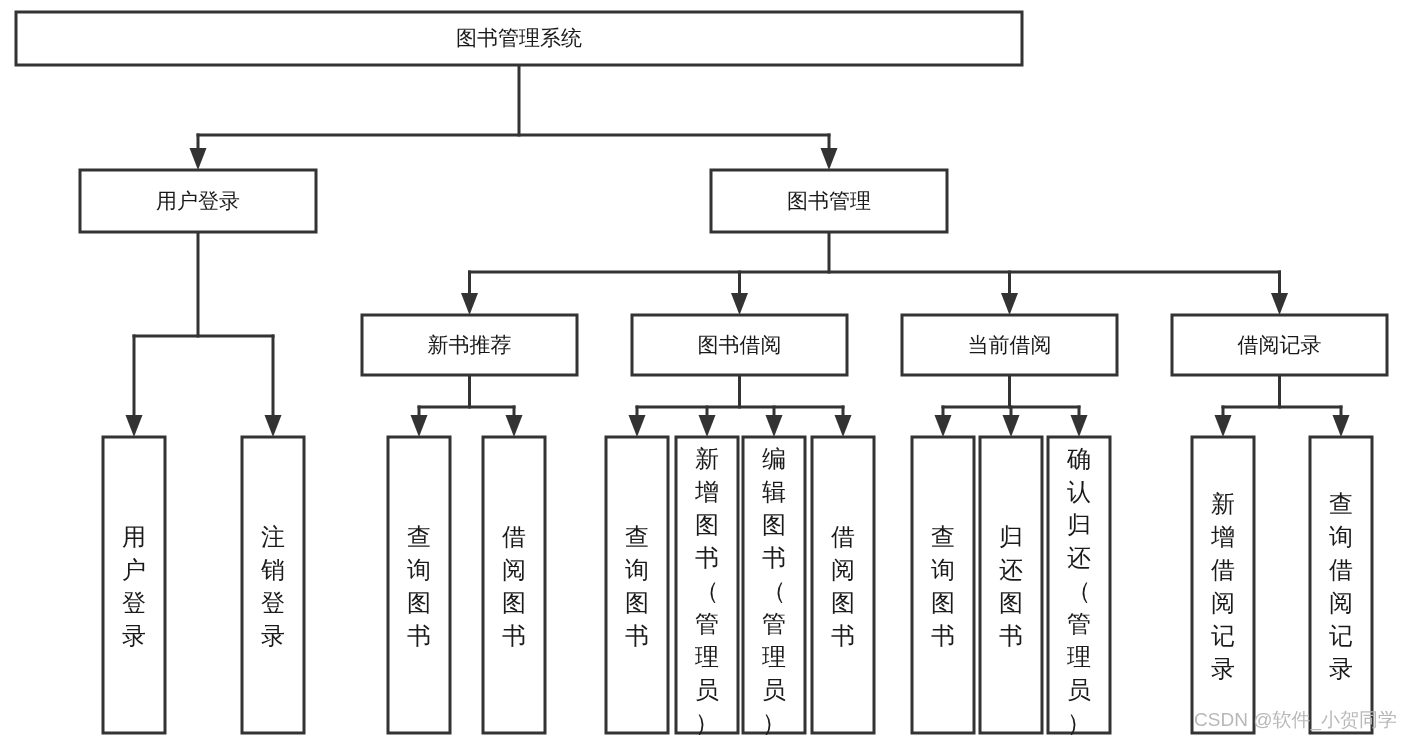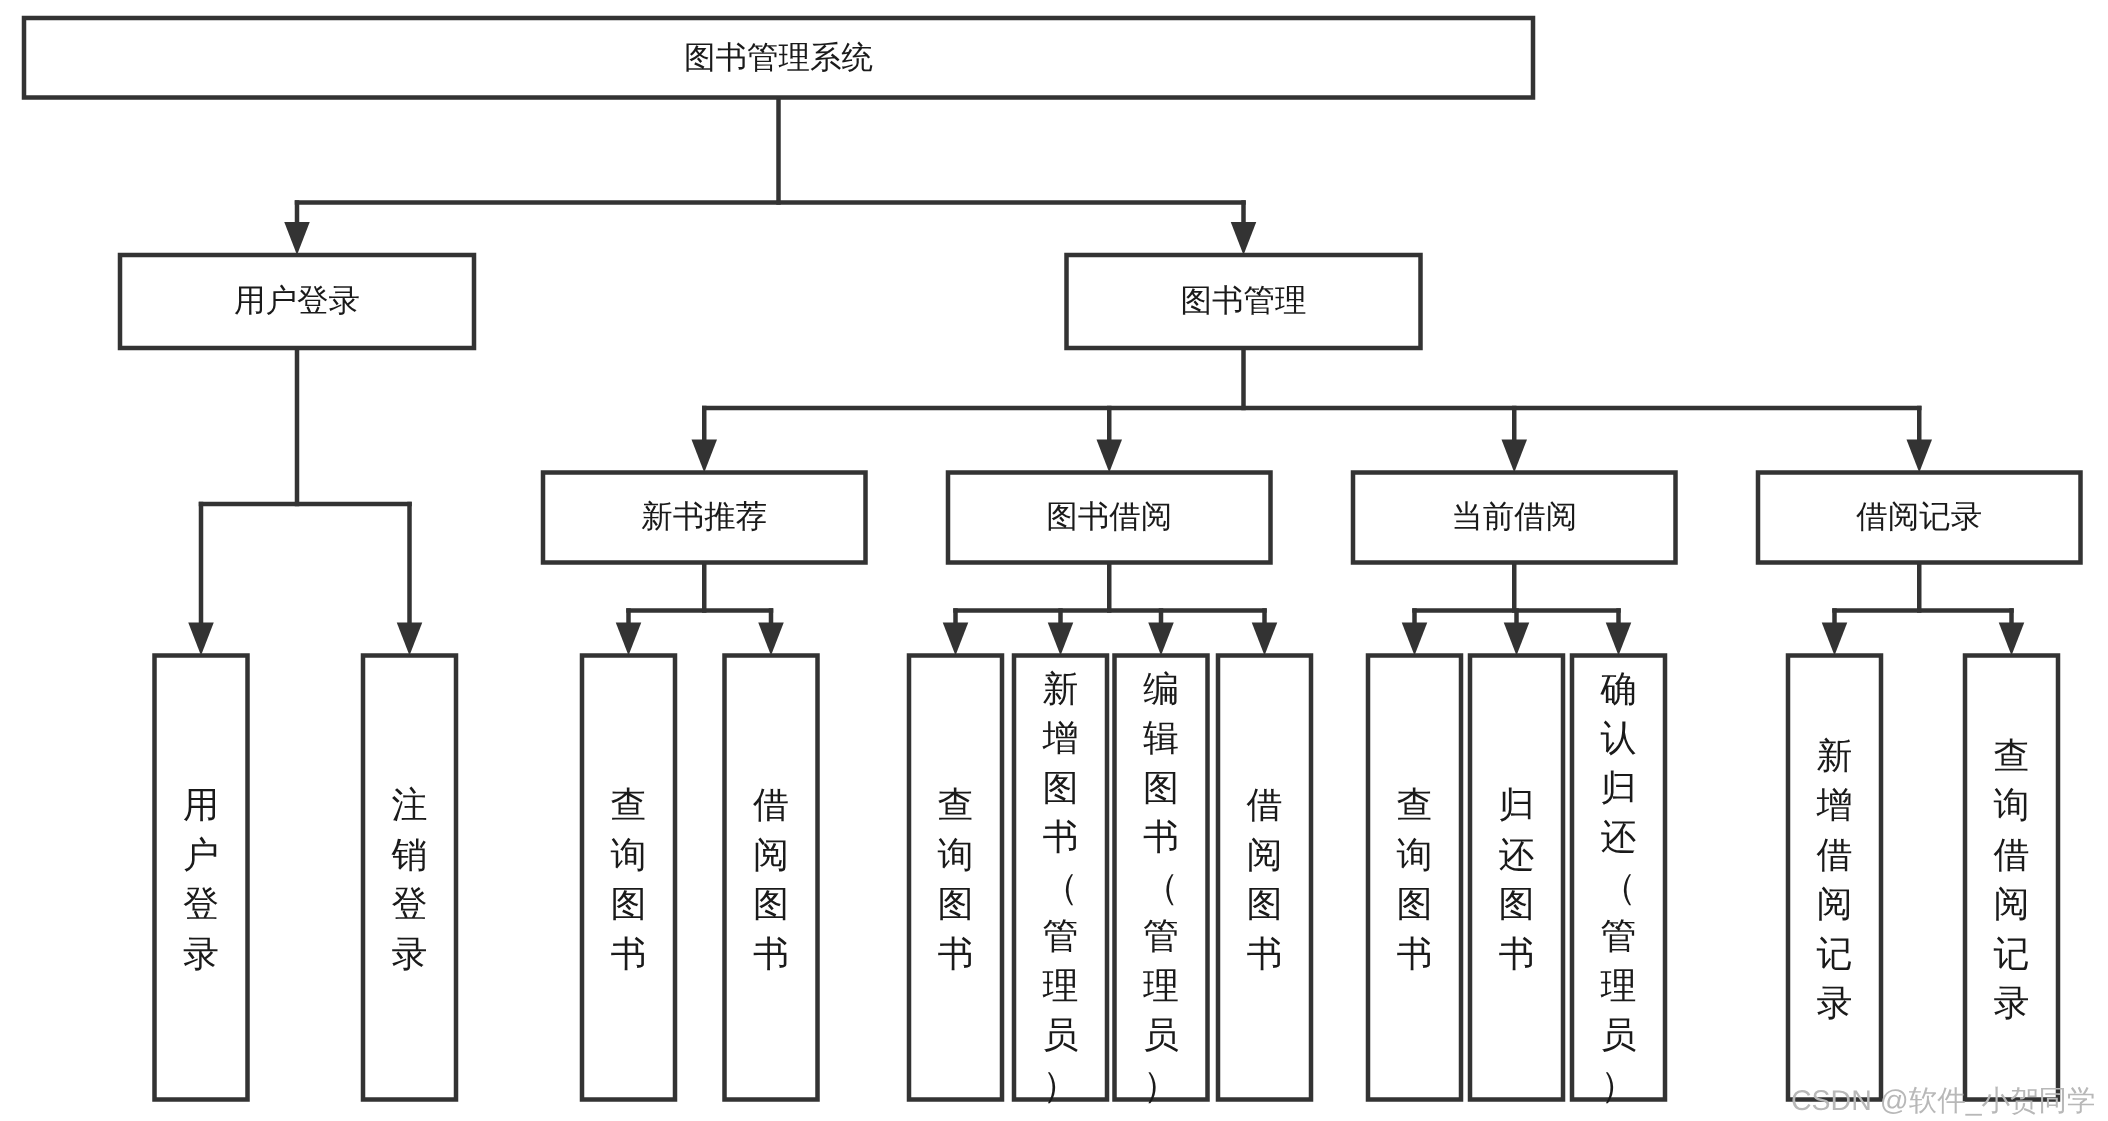--- a/index.html
+++ b/index.html
@@ -45,21 +45,21 @@
     fill: none;
     stroke-linecap: square;
   }
   .arrow-head {
     fill: #333333;
     stroke: none;
   }
   .watermark {
     position: absolute;
     right: 8px;
-    bottom: 0;
+    bottom: 14px;
     font-family: "Liberation Sans", "DejaVu Sans", sans-serif;
     font-size: 19px;
     color: #b8b8b8;
     white-space: nowrap;
     pointer-events: none;
   }
 </style>
 </head>
 <body>
 

